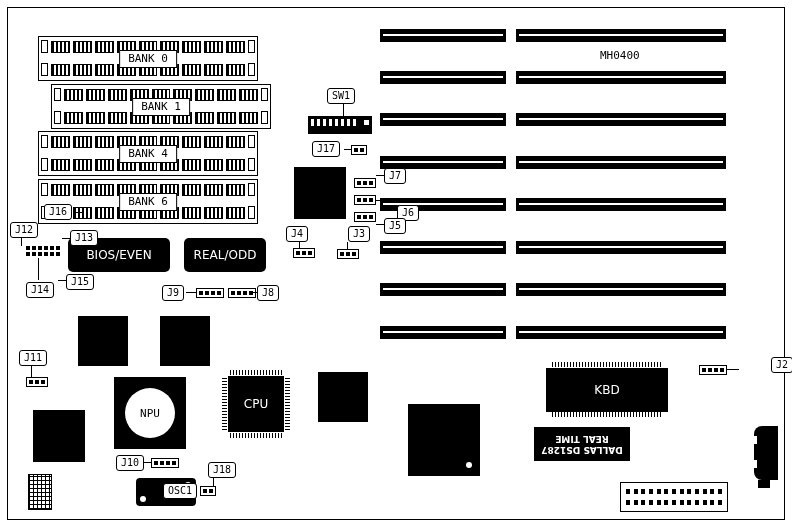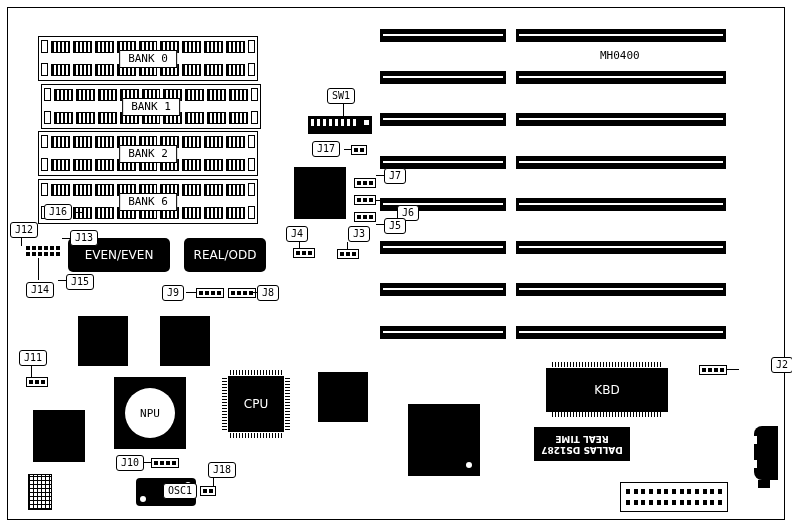--- a/index.html
+++ b/index.html
@@ -97,21 +97,21 @@
       <span class="chip"></span>
       <span class="chip"></span>
       <span class="chip"></span>
       <span class="chip"></span>
       <span class="chip"></span>
       <span class="chip"></span>
       <span class="bracket"></span>
     </div>
   <div class="banklabel">BANK 0</div>
 </div>
-<div class="bank" style="left:41px;top:84px">
+<div class="bank" style="left:51px;top:84px">
   <div class="chiprow top">
       <span class="bracket"></span>
       <span class="chip"></span>
       <span class="chip"></span>
       <span class="chip"></span>
       <span class="chip"></span>
       <span class="chip"></span>
       <span class="chip"></span>
       <span class="chip"></span>
       <span class="chip"></span>
@@ -153,21 +153,21 @@
       <span class="chip"></span>
       <span class="chip"></span>
       <span class="chip"></span>
       <span class="chip"></span>
       <span class="chip"></span>
       <span class="chip"></span>
       <span class="chip"></span>
       <span class="chip"></span>
       <span class="bracket"></span>
     </div>
-  <div class="banklabel">BANK 2</div>
+  <div class="banklabel">BANK 4</div>
 </div>
 <div class="bank" style="left:38px;top:179px">
   <div class="chiprow top">
       <span class="bracket"></span>
       <span class="chip"></span>
       <span class="chip"></span>
       <span class="chip"></span>
       <span class="chip"></span>
       <span class="chip"></span>
       <span class="chip"></span>
@@ -257,21 +257,21 @@
     <i></i>
   </div>
 <div class="callout" style="left:348px;top:226px">J3</div>
 <div class="lead" style="left:347px;top:242px;width:1px;height:7px"></div>
 <div class="jmp" style="left:337px;top:249px">
     <i></i>
     <i></i>
     <i></i>
   </div>
 
-<div class="ic txt" style="left:68px;top:238px;width:102px;height:34px;border-radius:5px">EVEN/EVEN</div>
+<div class="ic txt" style="left:68px;top:238px;width:102px;height:34px;border-radius:5px">BIOS/EVEN</div>
 <div class="ic txt" style="left:184px;top:238px;width:82px;height:34px;border-radius:5px">REAL/ODD</div>
 
 <div class="callout" style="left:44px;top:204px">J16</div>
 <div class="lead" style="left:74px;top:212px;width:8px;height:1px"></div>
 <div class="callout" style="left:10px;top:222px">J12</div>
 <div class="lead" style="left:21px;top:238px;width:1px;height:8px"></div>
 <div class="callout" style="left:70px;top:230px">J13</div>
 <div class="lead" style="left:62px;top:238px;width:8px;height:1px"></div>
 <div class="pingrid" style="left:26px;top:246px">
     <i></i>

